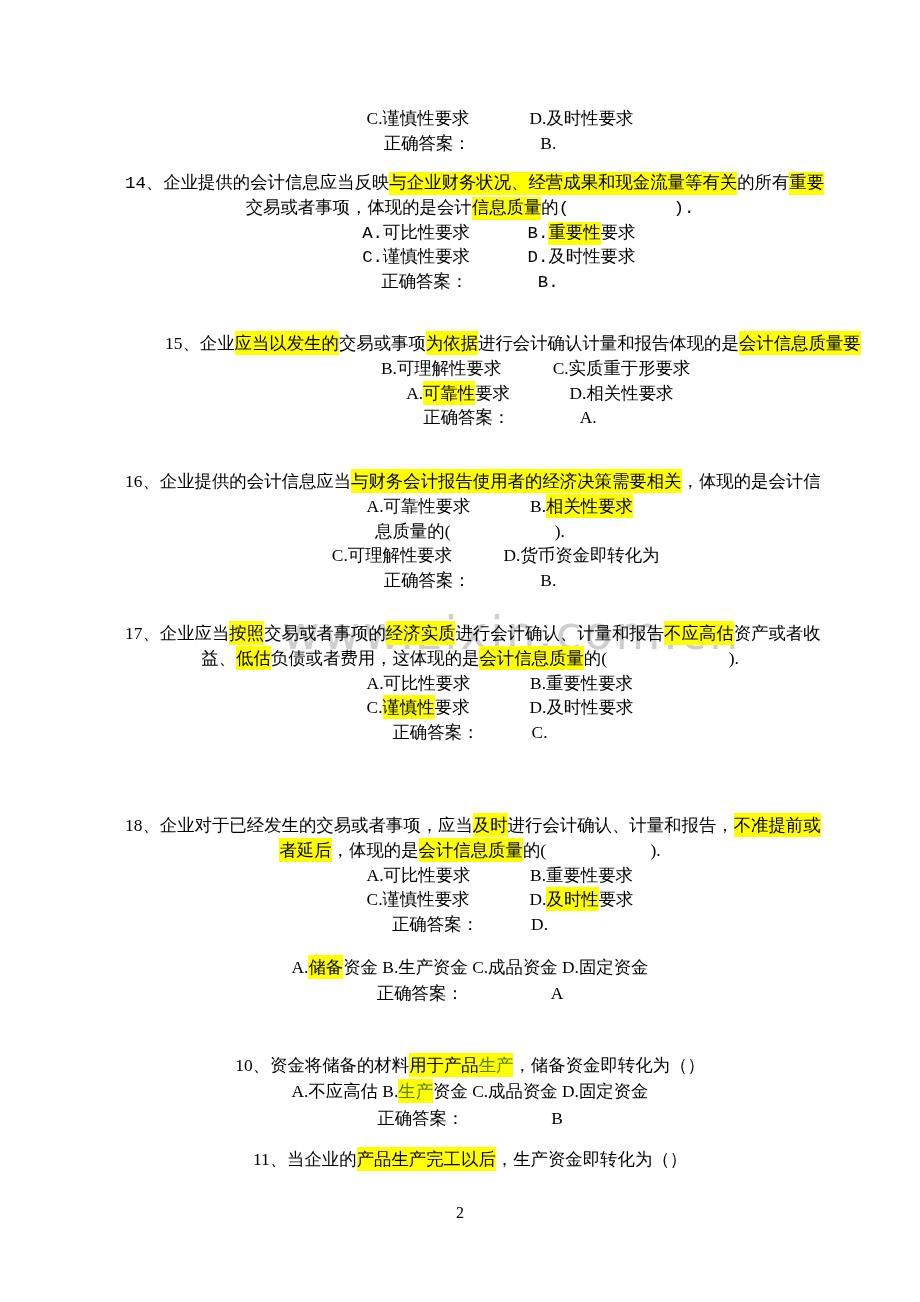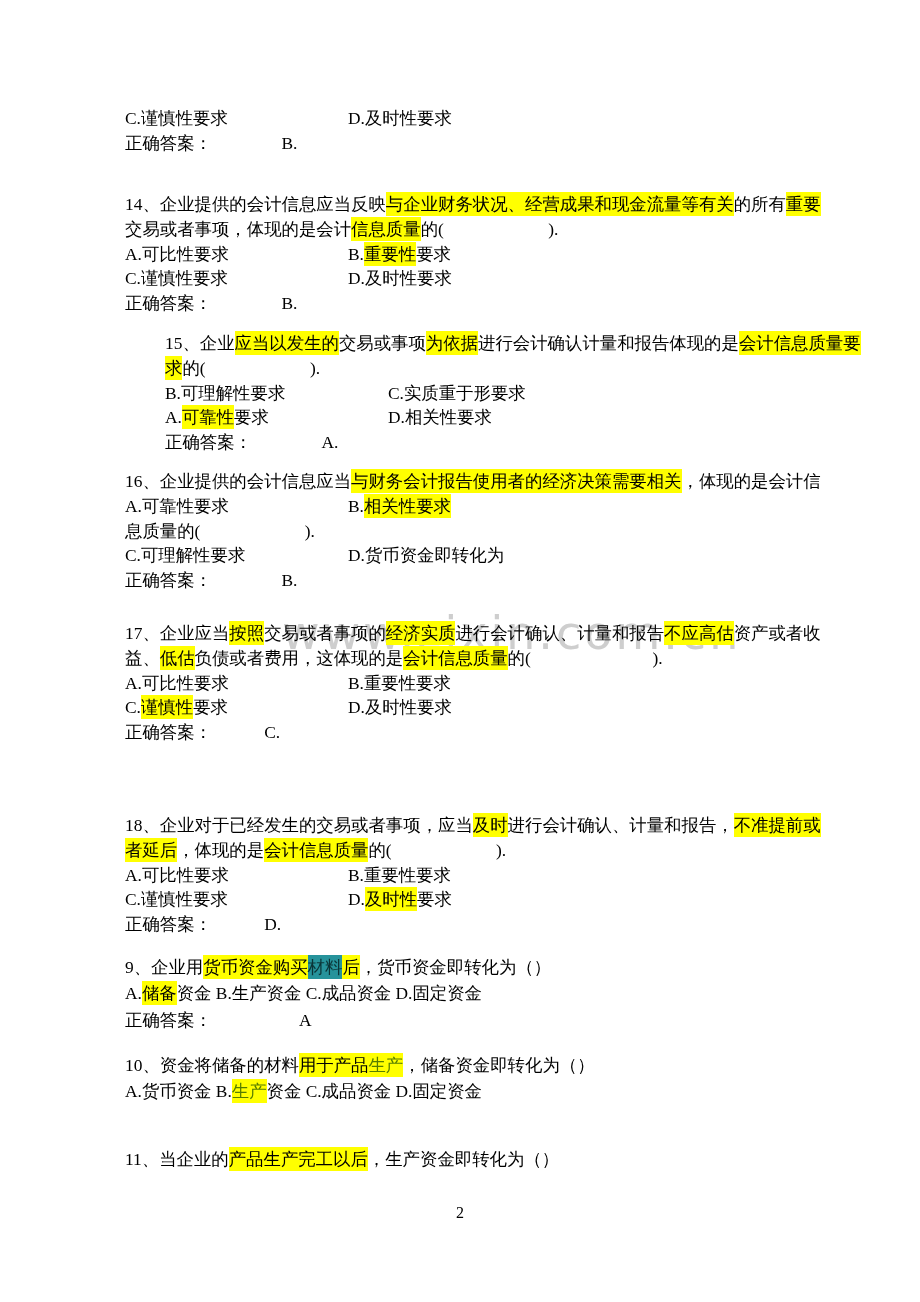--- a/index.html
+++ b/index.html
@@ -6,21 +6,21 @@
   #page{
     position:relative;
     width:920px;height:1302px;
     background:#ffffff;
     overflow:hidden;
     font-family:"Liberation Serif","DejaVu Serif",serif;
     font-size:17.4px;
     color:#000000;
   }
   .block{position:absolute;left:125px;width:690px;}
-  .line{height:24.8px;line-height:24.8px;white-space:pre;}
+  .line{height:24.8px;line-height:24.8px;white-space:pre;text-align:center;}
   .block.loose .line{height:26.4px;line-height:26.4px;}
   .col1{display:inline-block;min-width:223px;}
   .hl{background:var(--hl,#ffff00);padding:2px 0;}
   .hl-teal{background:var(--hlteal,#26939b);color:#0b3538;padding:2px 0;}
   .hl-green{background:var(--hl,#ffff00);color:var(--green,#567d00);padding:2px 0;}
   #watermark{
     position:absolute;left:282px;top:606px;
     width:560px;
     font-family:"DejaVu Sans","Liberation Sans",sans-serif;
     font-size:46px;
@@ -39,30 +39,29 @@
 </head>
 <body>
 
 <div id="page">
   <div id="watermark">www.zixin.com.cn</div>
   <div class="content-layer" id="content">
       <div class="block" style="top: 106px;">
         <div class="line"><span class="col1"><span>C.谨慎性要求</span></span><span class="col2"><span>D.及时性要求</span></span></div>
         <div class="line"><span>正确答案：　　　　B.</span></div>
       </div>
-      <div class="block" style="top: 192px;">
+      <div class="block" style="top: 172px; font-family: Liberation Mono, monospace;">
         <div class="line"><span>14、企业提供的会计信息应当反映</span><span class="hl">与企业财务状况、经营成果和现金流量等有关</span><span>的所有</span><span class="hl">重要</span></div>
         <div class="line"><span>交易或者事项，体现的是会计</span><span class="hl">信息质量</span><span>的(　　　　　　).</span></div>
         <div class="line"><span class="col1"><span>A.可比性要求</span></span><span class="col2"><span>B.</span><span class="hl">重要性</span><span>要求</span></span></div>
         <div class="line"><span class="col1"><span>C.谨慎性要求</span></span><span class="col2"><span>D.及时性要求</span></span></div>
         <div class="line"><span>正确答案：　　　　B.</span></div>
       </div>
       <div class="block" style="top: 331px; margin-left: 40px;">
         <div class="line"><span>15、企业</span><span class="hl">应当以发生的</span><span>交易或事项</span><span class="hl">为依据</span><span>进行会计确认计量和报告体现的是</span><span class="hl">会计信息质量要</span></div>
-        <div class="line"><span class="hl">求</span><span>的(　　　　　　).</span></div>
         <div class="line"><span class="col1"><span>B.可理解性要求</span></span><span class="col2"><span>C.实质重于形要求</span></span></div>
         <div class="line"><span class="col1"><span>A.</span><span class="hl">可靠性</span><span>要求</span></span><span class="col2"><span>D.相关性要求</span></span></div>
         <div class="line"><span>正确答案：　　　　A.</span></div>
       </div>
       <div class="block" style="top: 469px;">
         <div class="line"><span>16、企业提供的会计信息应当</span><span class="hl">与财务会计报告使用者的经济决策需要相关</span><span>，体现的是会计信</span></div>
         <div class="line"><span class="col1"><span>A.可靠性要求</span></span><span class="col2"><span>B.</span><span class="hl">相关性要求</span></span></div>
         <div class="line"><span>息质量的(　　　　　　).</span></div>
         <div class="line"><span class="col1"><span>C.可理解性要求</span></span><span class="col2"><span>D.货币资金即转化为</span></span></div>
         <div class="line"><span>正确答案：　　　　B.</span></div>
@@ -75,26 +74,26 @@
         <div class="line"><span>正确答案：　　　C.</span></div>
       </div>
       <div class="block" style="top: 813px;">
         <div class="line"><span>18、企业对于已经发生的交易或者事项，应当</span><span class="hl">及时</span><span>进行会计确认、计量和报告，</span><span class="hl">不准提前或</span></div>
         <div class="line"><span class="hl">者延后</span><span>，体现的是</span><span class="hl">会计信息质量</span><span>的(　　　　　　).</span></div>
         <div class="line"><span class="col1"><span>A.可比性要求</span></span><span class="col2"><span>B.重要性要求</span></span></div>
         <div class="line"><span class="col1"><span>C.谨慎性要求</span></span><span class="col2"><span>D.</span><span class="hl">及时性</span><span>要求</span></span></div>
         <div class="line"><span>正确答案：　　　D.</span></div>
       </div>
       <div class="block loose" style="top: 954px;">
-        <div class="line"><span>9、企业用</span><span class="hl">货币资金购买</span><span class="hl-teal">材料</span><span class="hl">后</span><span>，货币资金即转化为（）</span></div>
         <div class="line"><span>A.</span><span class="hl">储备</span><span>资金 B.生产资金 C.成品资金 D.固定资金</span></div>
         <div class="line"><span>正确答案：　　　　　A</span></div>
       </div>
       <div class="block loose" style="top: 1052px;">
         <div class="line"><span>10、资金将储备的材料</span><span class="hl">用于产品</span><span class="hl-green">生产</span><span>，储备资金即转化为（）</span></div>
-        <div class="line"><span>A.货币资金 B.</span><span class="hl-green">生产</span><span>资金 C.成品资金 D.固定资金</span></div>
+        <div class="line"><span>A.不应高估 B.</span><span class="hl-green">生产</span><span>资金 C.成品资金 D.固定资金</span></div>
+        <div class="line"><span>正确答案：　　　　　B</span></div>
       </div>
       <div class="block" style="top: 1147px;">
         <div class="line"><span>11、当企业的</span><span class="hl">产品生产完工以后</span><span>，生产资金即转化为（）</span></div>
       </div>
     </div>
   <div id="page-number">2</div>
 </div>
 
 </body></html>

